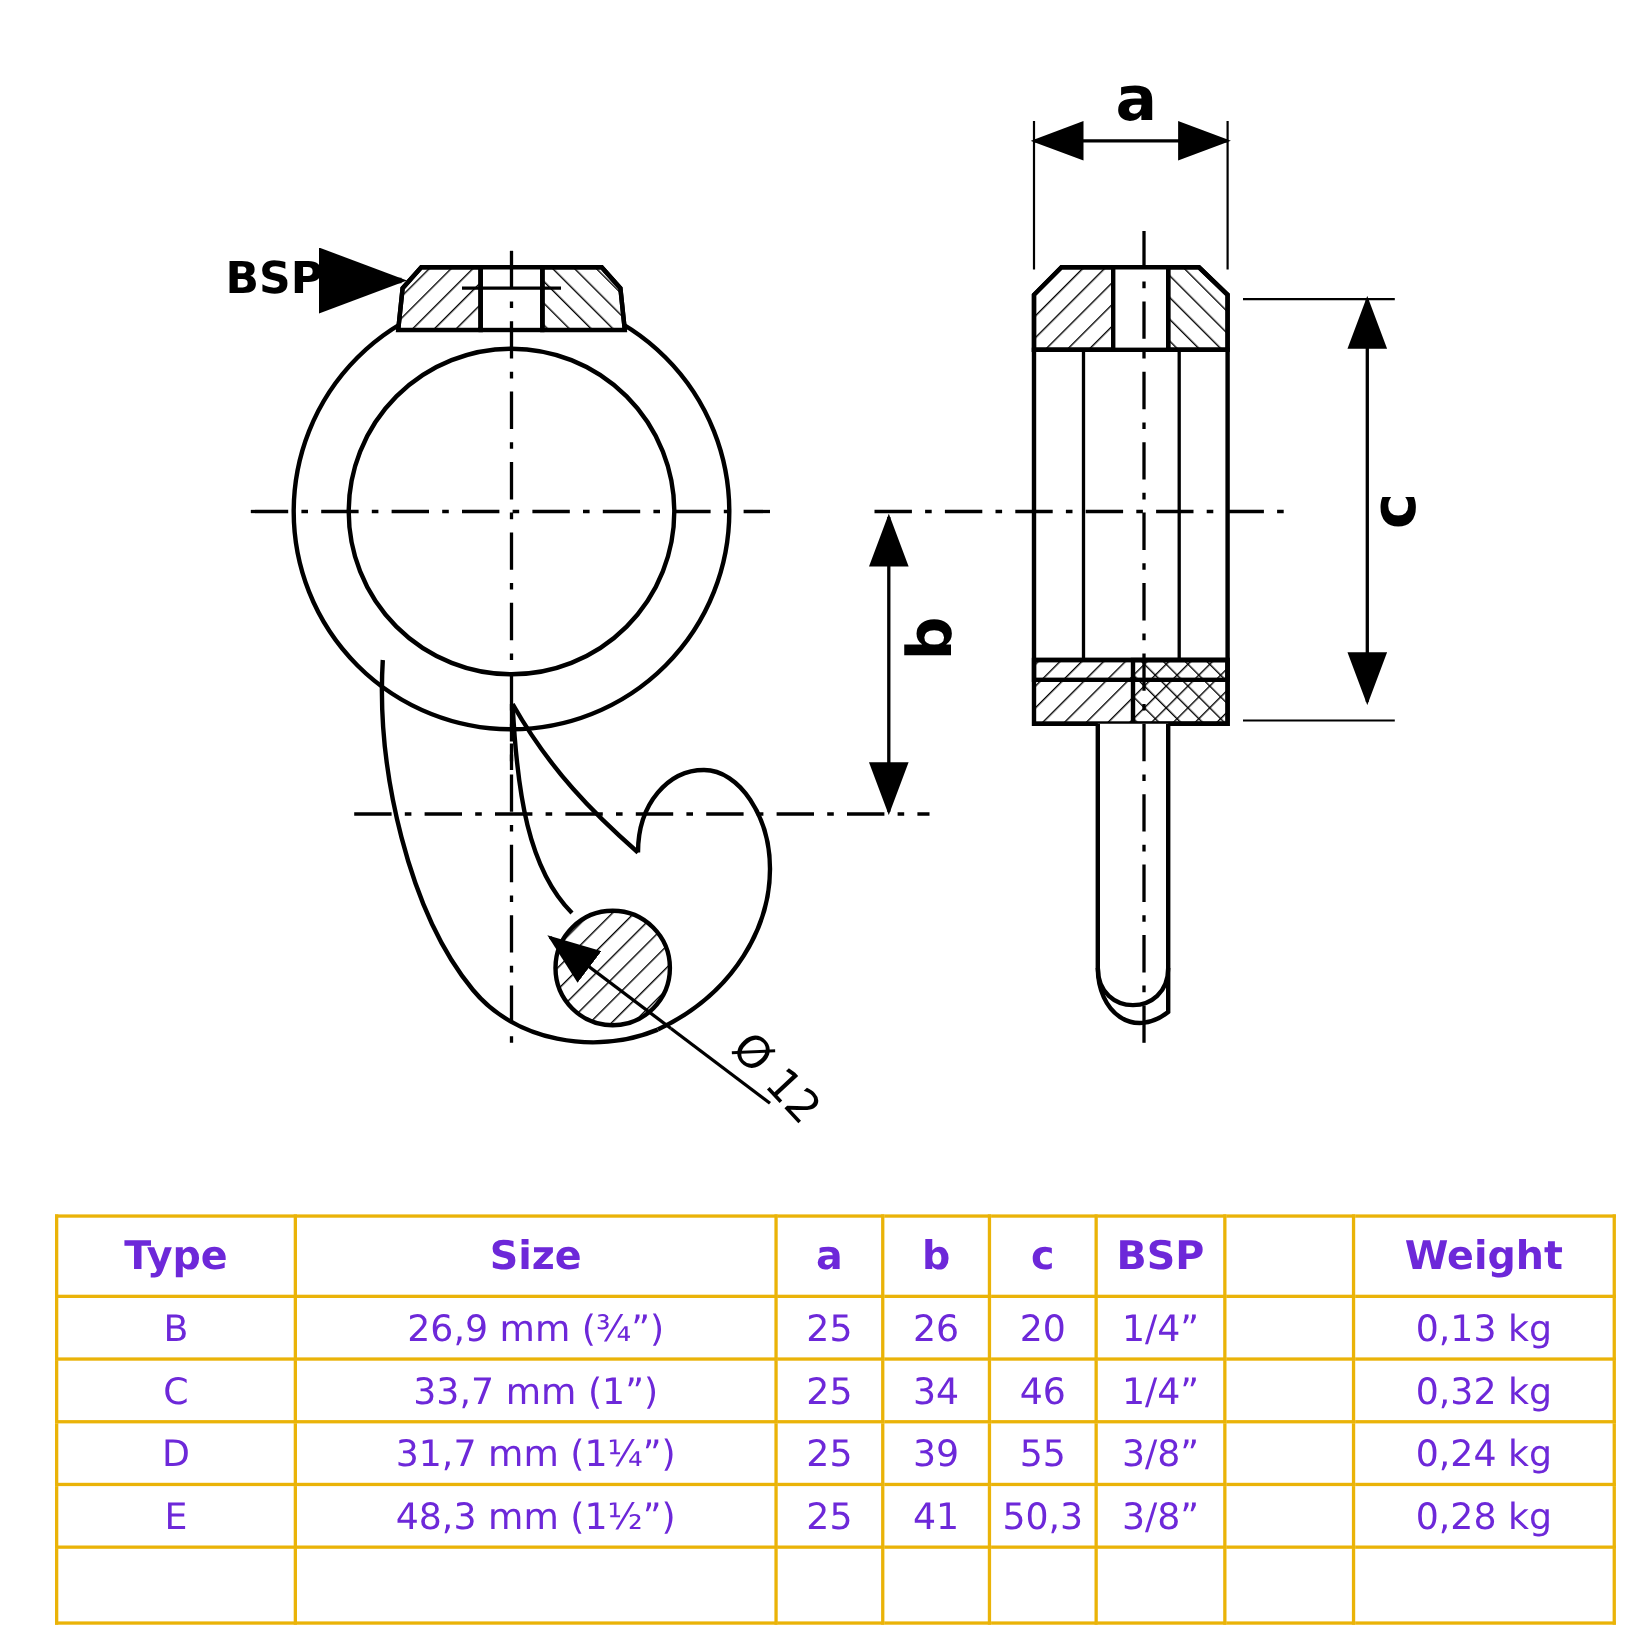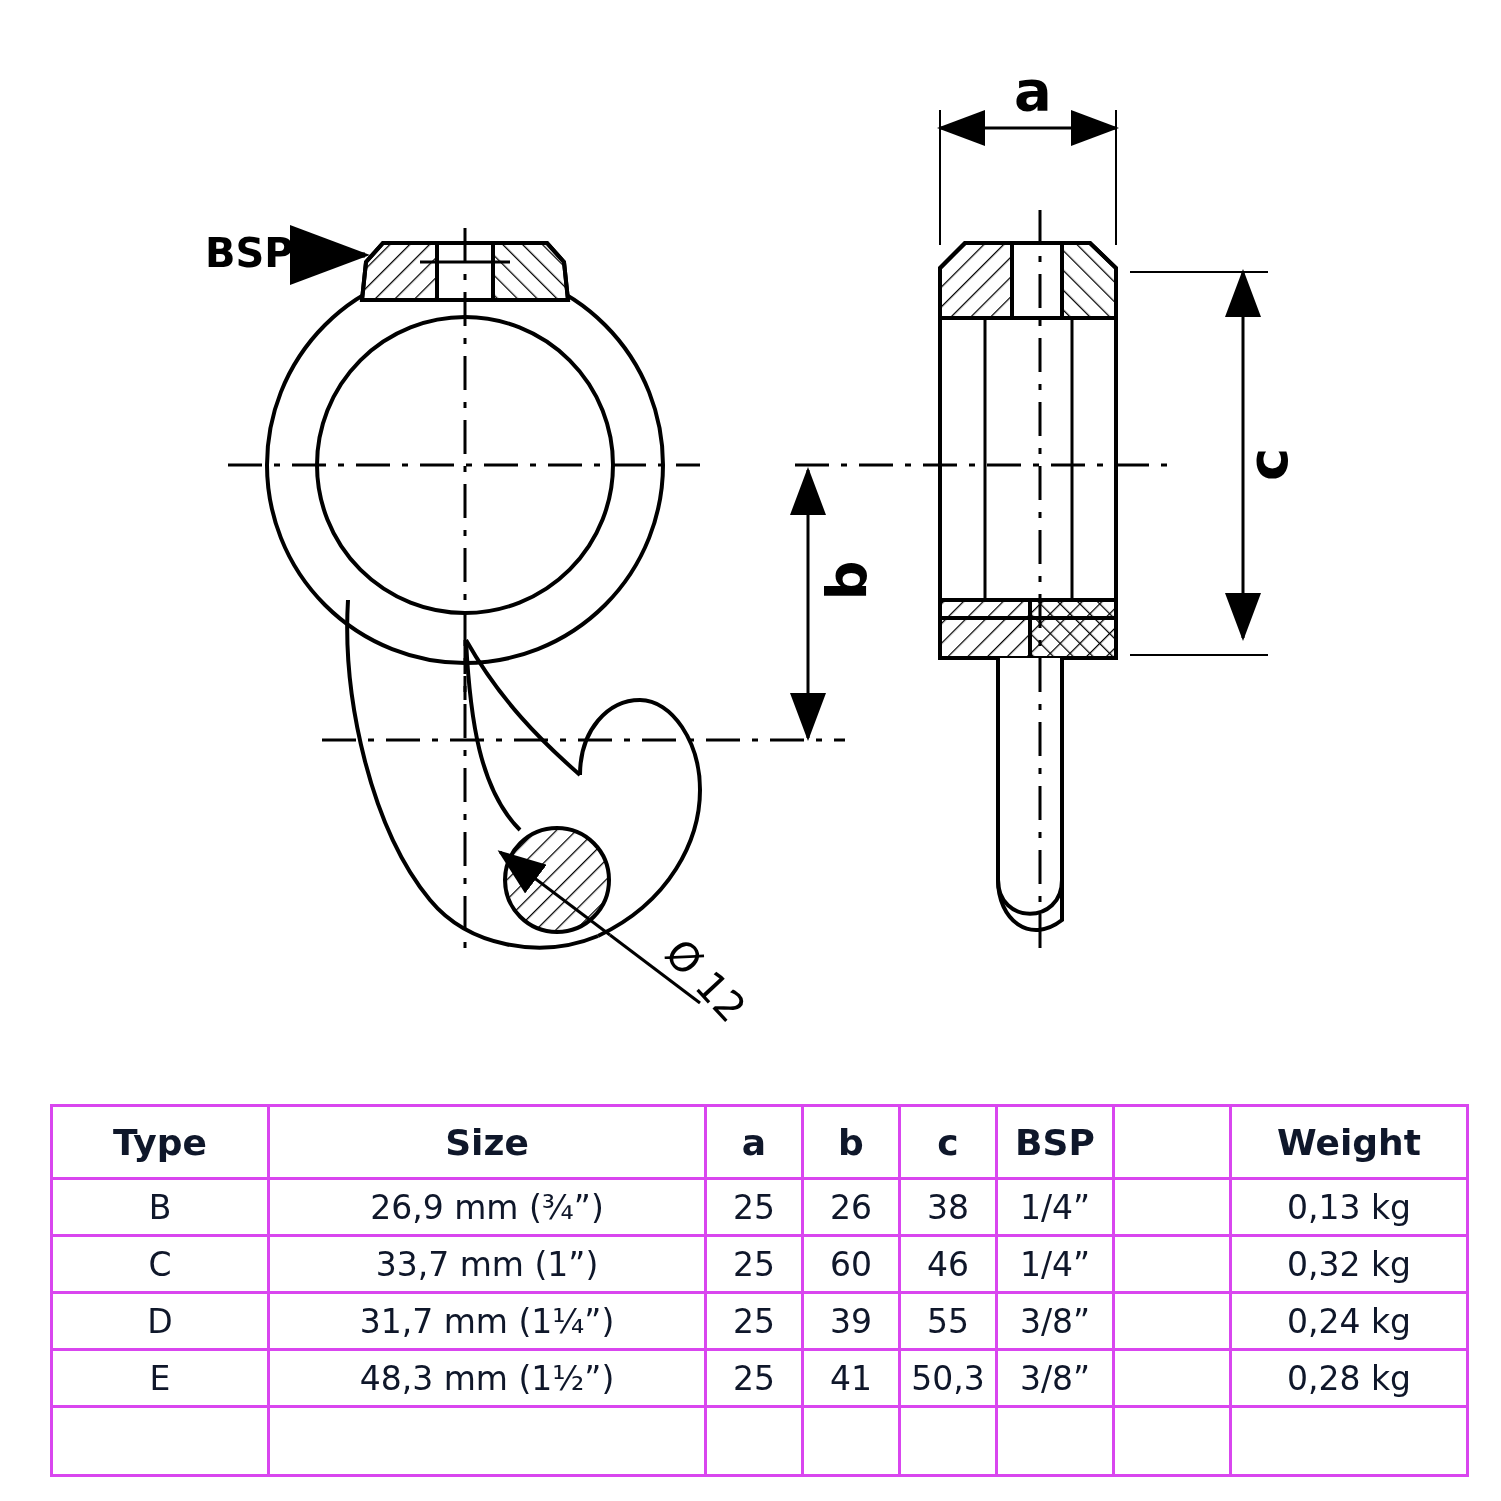--- a/index.html
+++ b/index.html
@@ -44,26 +44,26 @@
   
   #spec-table {
     position: absolute;
     left: 50px;
     top: 1104px;
     width: 1400px;
     border-collapse: collapse;
     table-layout: fixed;
   }
   #spec-table th, #spec-table td {
-    border: 3px solid #d946ef;
+    border: 3px solid #eab308;
     text-align: center;
     font-family: "DejaVu Sans", sans-serif;
     font-size: 33px;
     padding: 4px 2px;
-    color: #0f172a;
+    color: #6d28d9;
     background: #fff;
   }
   #spec-table th {
     font-weight: bold;
     font-size: 36px;
     height: 62px;
   }
   #spec-table td { height: 46px; font-weight: normal; }
   #spec-table tr.blank td { height: 58px; }
   .col-type   { width: 210px; }
@@ -193,30 +193,30 @@
         <th class="col-empty"></th>
         <th class="col-weight">Weight</th>
       </tr>
     </thead>
     <tbody>
       <tr>
         <td>B</td>
         <td>26,9 mm (¾”)</td>
         <td>25</td>
         <td>26</td>
-        <td>38</td>
+        <td>20</td>
         <td>1/4”</td>
         <td></td>
         <td>0,13 kg</td>
       </tr>
       <tr>
         <td>C</td>
         <td>33,7 mm (1”)</td>
         <td>25</td>
-        <td>60</td>
+        <td>34</td>
         <td>46</td>
         <td>1/4”</td>
         <td></td>
         <td>0,32 kg</td>
       </tr>
       <tr>
         <td>D</td>
         <td>31,7 mm (1¼”)</td>
         <td>25</td>
         <td>39</td>

